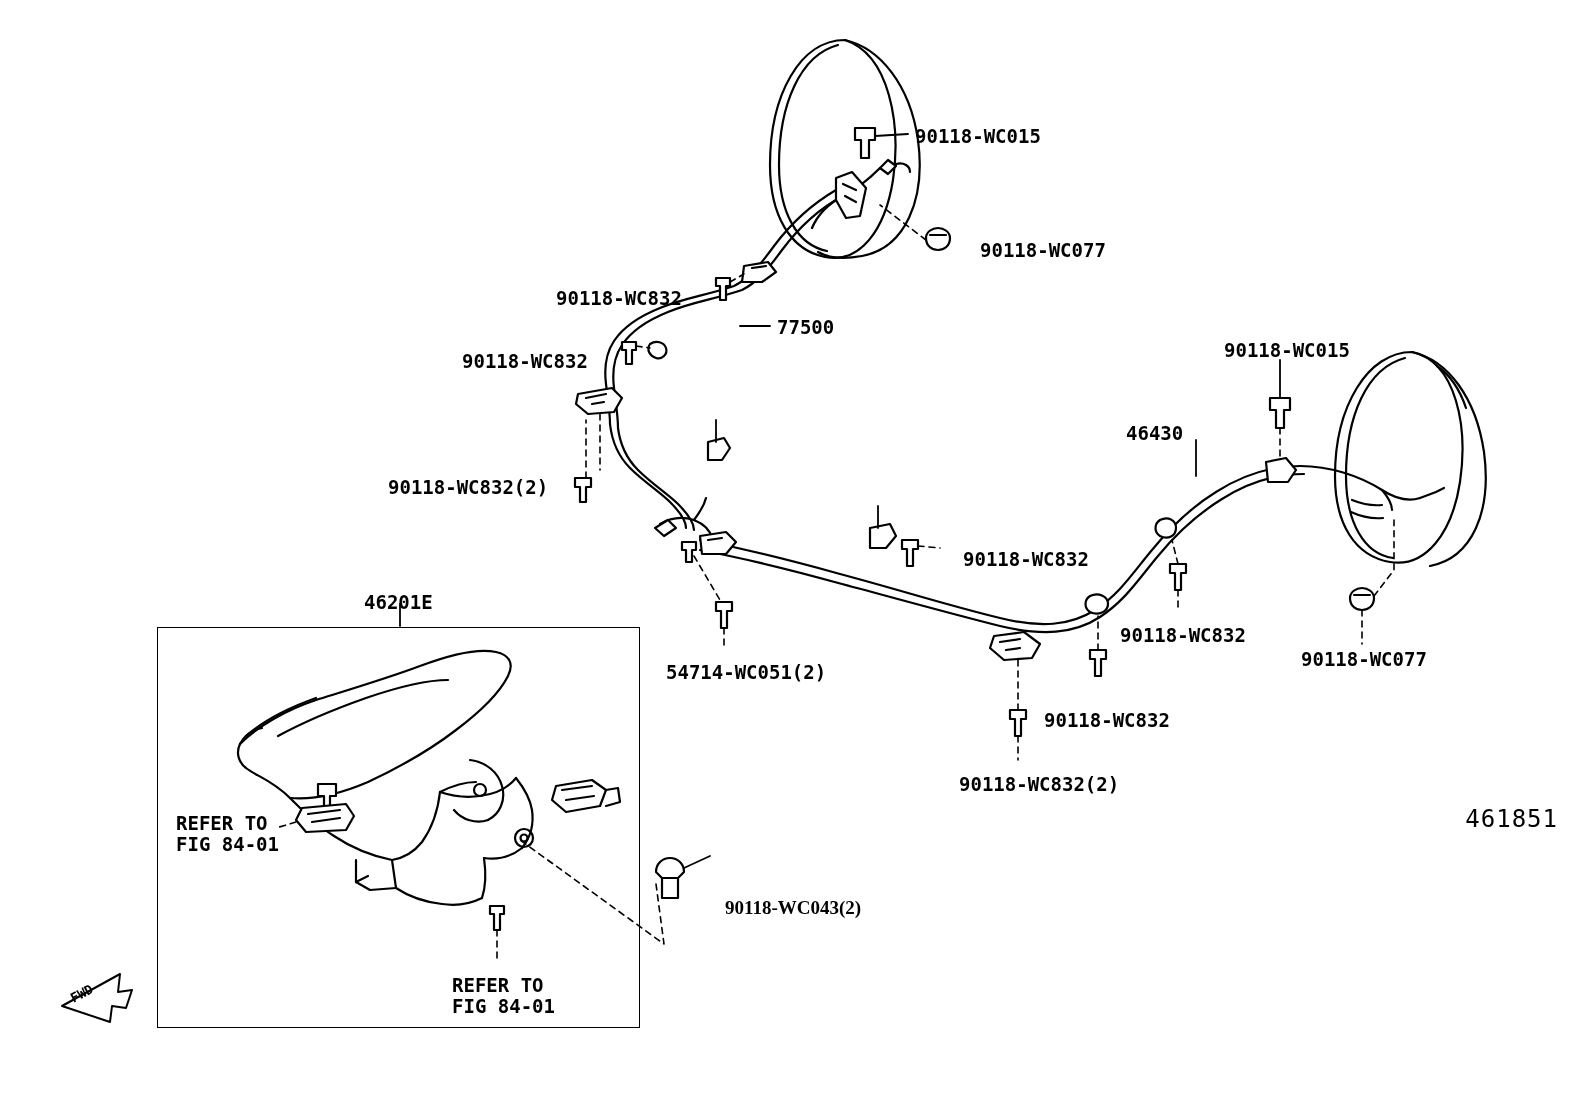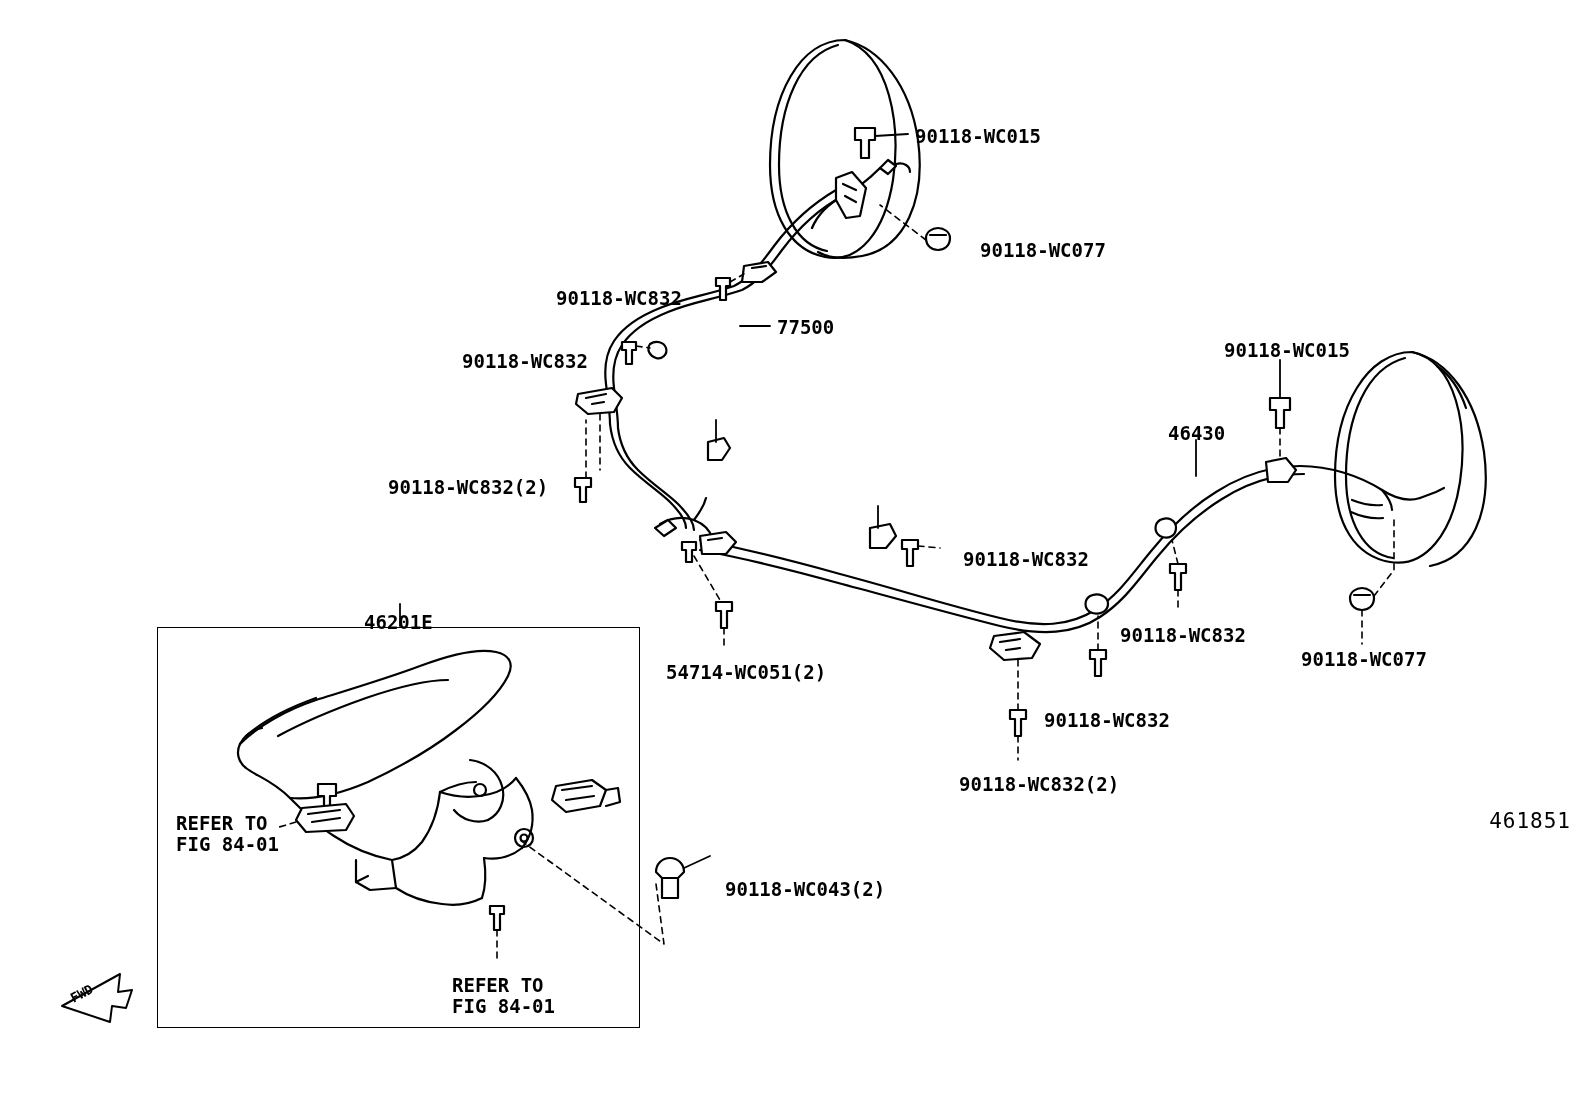--- a/index.html
+++ b/index.html
@@ -3,21 +3,21 @@
 <meta charset="utf-8">
 <style>
   html, body { margin:0; padding:0; background:#ffffff; }
   body { width:1592px; height:1099px; position:relative; overflow:hidden;
          font-family:"DejaVu Sans Mono", monospace; color:#000; }
   #stage { position:absolute; left:0; top:0; width:1592px; height:847px; }
   svg#art { position:absolute; left:0; top:0; width:1592px; height:1099px; }
   .lbl { position:absolute; font-family:"DejaVu Sans Mono", monospace;
          font-size:19px; font-weight:bold; letter-spacing:0px; white-space:pre;
          color:#000; line-height:21px; }
-  .diagnum { position:absolute; right:21px; bottom:14px; font-size:21px;
+  .diagnum { position:absolute; right:34px; bottom:14px; font-size:24px;
              font-family:"DejaVu Sans Mono", monospace; letter-spacing:1px; }
   .inset { position:absolute; left:157px; top:627px; width:481px; height:399px;
            border:1.5px solid #000; background:transparent; }
 </style>
 </head>
 <body>
 
 <div id="stage">
 
   <svg id="art" viewBox="0 0 1592 1099">
@@ -271,29 +271,29 @@
 
   <div class="inset"></div>
 
   <div class="lbl" style="left:915px; top:126px;">90118-WC015</div>
   <div class="lbl" style="left:980px; top:240px;">90118-WC077</div>
   <div class="lbl" style="left:556px; top:288px;">90118-WC832</div>
   <div class="lbl" style="left:777px; top:317px;">77500</div>
   <div class="lbl" style="left:462px; top:351px;">90118-WC832</div>
   <div class="lbl" style="left:388px; top:477px;">90118-WC832(2)</div>
   <div class="lbl" style="left:1224px; top:340px;">90118-WC015</div>
-  <div class="lbl" style="left:1168px; top:423px;">46430</div>
+  <div class="lbl" style="left:1126px; top:423px;">46430</div>
   <div class="lbl" style="left:963px; top:549px;">90118-WC832</div>
   <div class="lbl" style="left:1120px; top:625px;">90118-WC832</div>
   <div class="lbl" style="left:1301px; top:649px;">90118-WC077</div>
   <div class="lbl" style="left:666px; top:662px;">54714-WC051(2)</div>
   <div class="lbl" style="left:1044px; top:710px;">90118-WC832</div>
   <div class="lbl" style="left:959px; top:774px;">90118-WC832(2)</div>
-  <div class="lbl" style="left:725px; top:879px;">90118-WC043(2)</div>
-  <div class="lbl" style="left:364px; top:612px;">46201E</div>
+  <div class="lbl" style="left:725px; top:897px;font-family:Liberation Serif, serif;">90118-WC043(2)</div>
+  <div class="lbl" style="left:364px; top:592px;">46201E</div>
 
   <div class="lbl" style="left:176px; top:813px;">REFER TO</div>
   <div class="lbl" style="left:176px; top:834px;">FIG 84-01</div>
   <div class="lbl" style="left:452px; top:975px;">REFER TO</div>
   <div class="lbl" style="left:452px; top:996px;">FIG 84-01</div>
 
   <div class="lbl" style="left:70px; top:983px; font-size:13px; letter-spacing:0px; transform:rotate(-28deg);">FWD</div>
 
   <div class="diagnum">461851</div>
 </div>

